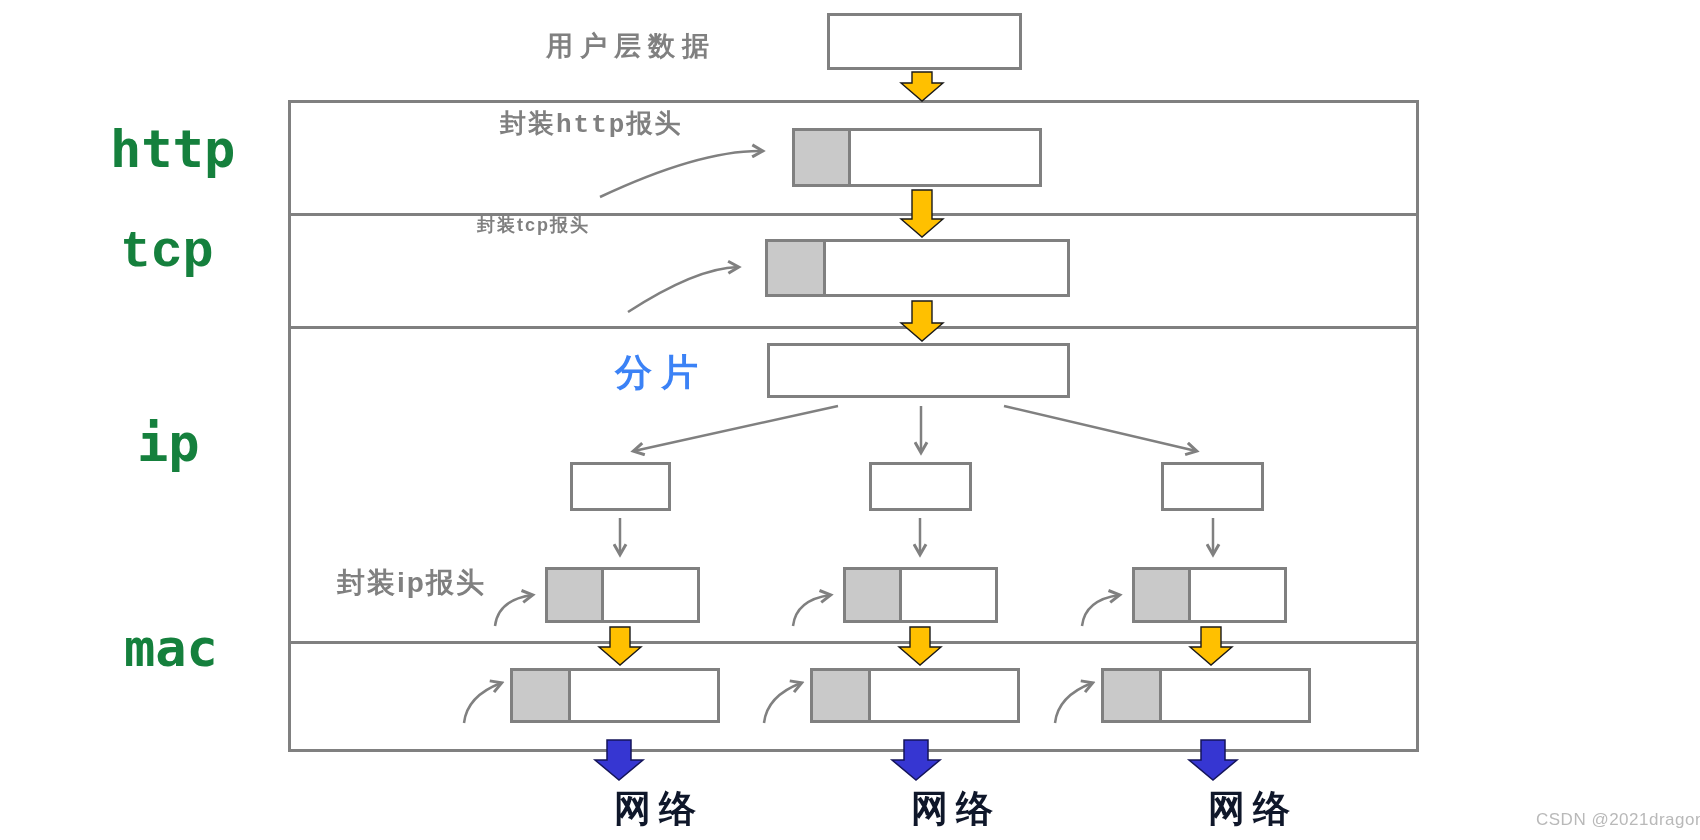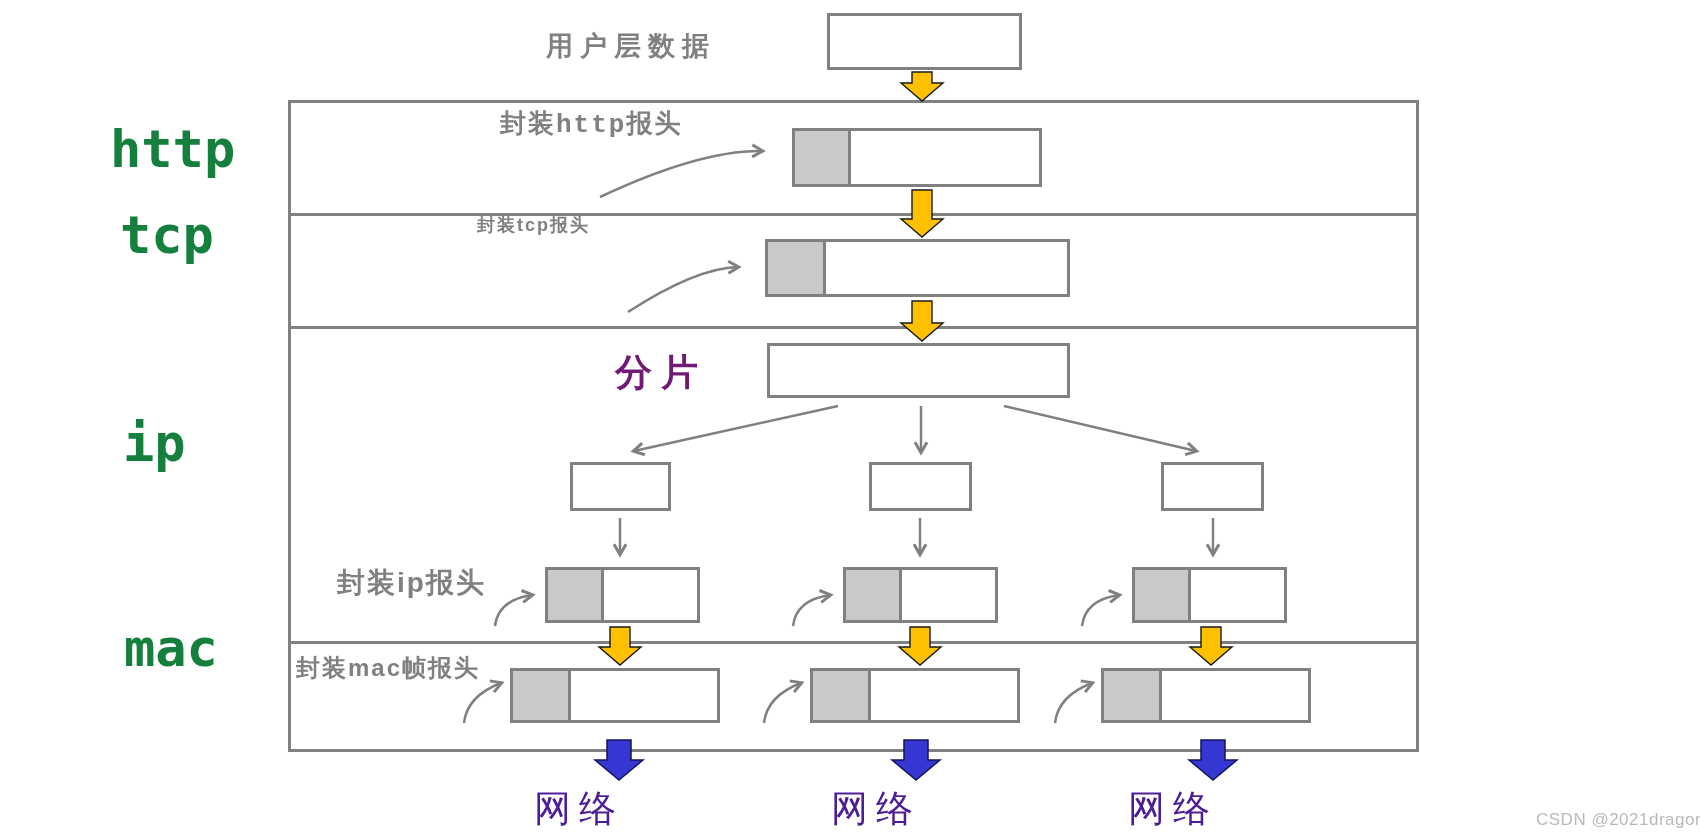--- a/index.html
+++ b/index.html
@@ -9,41 +9,41 @@
   }
   .abs{position:absolute;box-sizing:border-box;}
   .box{border:3px solid #808080;background:#ffffff;}
   .grayseg{position:absolute;left:0;top:0;bottom:0;background:#c9c9c9;border-right:3px solid #808080;}
   .divider{background:#808080;height:3px;}
   .layer-label{
     font-family:"DejaVu Sans Mono","Liberation Mono",monospace;
     font-weight:bold;font-size:52px;color:#15803d;line-height:1.05;white-space:nowrap;
   }
   .cjk{color:#808080;white-space:nowrap;letter-spacing:2px;font-weight:bold;}
-  .frag-label{color:#701a75;font-size:37px;font-weight:bold;letter-spacing:9px;white-space:nowrap;}
-  .net-label{color:#4c1d95;font-size:37px;font-weight:normal;letter-spacing:8px;text-align:left;width:170px;white-space:nowrap;}
+  .frag-label{color:#3b82f6;font-size:37px;font-weight:bold;letter-spacing:9px;white-space:nowrap;}
+  .net-label{color:#0f172a;font-size:37px;font-weight:bold;letter-spacing:8px;text-align:right;width:170px;white-space:nowrap;}
   .watermark{color:#b9b9b9;font-size:17px;white-space:nowrap;letter-spacing:0.5px;}
   svg.overlay{position:absolute;left:0;top:0;pointer-events:none;}
 </style>
 </head>
 <body>
 
 <div class="canvas">
 
   <div class="abs cjk" style="left:546px;top:28px;font-size:27px;letter-spacing:7px;">用户层数据</div>
   <div class="abs box" style="left:827px;top:13px;width:195px;height:57px;"></div>
 
   <div class="abs box" style="left:288px;top:100px;width:1131px;height:652px;background:transparent;"></div>
   <div class="abs divider" style="left:291px;top:213px;width:1125px;"></div>
   <div class="abs divider" style="left:291px;top:326px;width:1125px;"></div>
   <div class="abs divider" style="left:291px;top:641px;width:1125px;"></div>
 
   <div class="abs layer-label" style="left:110px;top:122px;">http</div>
-  <div class="abs layer-label" style="left:120px;top:208px;">tcp</div>
-  <div class="abs layer-label" style="left:123px;top:416px;">ip</div>
+  <div class="abs layer-label" style="left:120px;top:226px;font-family:Liberation Mono, monospace;">tcp</div>
+  <div class="abs layer-label" style="left:137px;top:416px;">ip</div>
   <div class="abs layer-label" style="left:124px;top:621px;">mac</div>
 
   <div class="abs cjk" style="left:500px;top:106px;font-size:26px;font-family:Liberation Mono, monospace;">封装http报头</div>
   <div class="abs box" style="left:792px;top:128px;width:250px;height:59px;">
     <div class="grayseg" style="width:53px;"></div>
   </div>
 
   <div class="abs cjk" style="left:477px;top:213px;font-size:18px;">封装tcp报头</div>
   <div class="abs box" style="left:765px;top:239px;width:305px;height:58px;">
     <div class="grayseg" style="width:55px;"></div>
@@ -60,21 +60,20 @@
   <div class="abs box" style="left:545px;top:567px;width:155px;height:56px;">
     <div class="grayseg" style="width:53px;"></div>
   </div>
   <div class="abs box" style="left:843px;top:567px;width:155px;height:56px;">
     <div class="grayseg" style="width:53px;"></div>
   </div>
   <div class="abs box" style="left:1132px;top:567px;width:155px;height:56px;">
     <div class="grayseg" style="width:53px;"></div>
   </div>
 
-  <div class="abs cjk" style="left:296px;top:652px;font-size:24px;">封装mac帧报头</div>
   <div class="abs box" style="left:510px;top:668px;width:210px;height:55px;">
     <div class="grayseg" style="width:55px;"></div>
   </div>
   <div class="abs box" style="left:810px;top:668px;width:210px;height:55px;">
     <div class="grayseg" style="width:55px;"></div>
   </div>
   <div class="abs box" style="left:1101px;top:668px;width:210px;height:55px;">
     <div class="grayseg" style="width:55px;"></div>
   </div>
 

